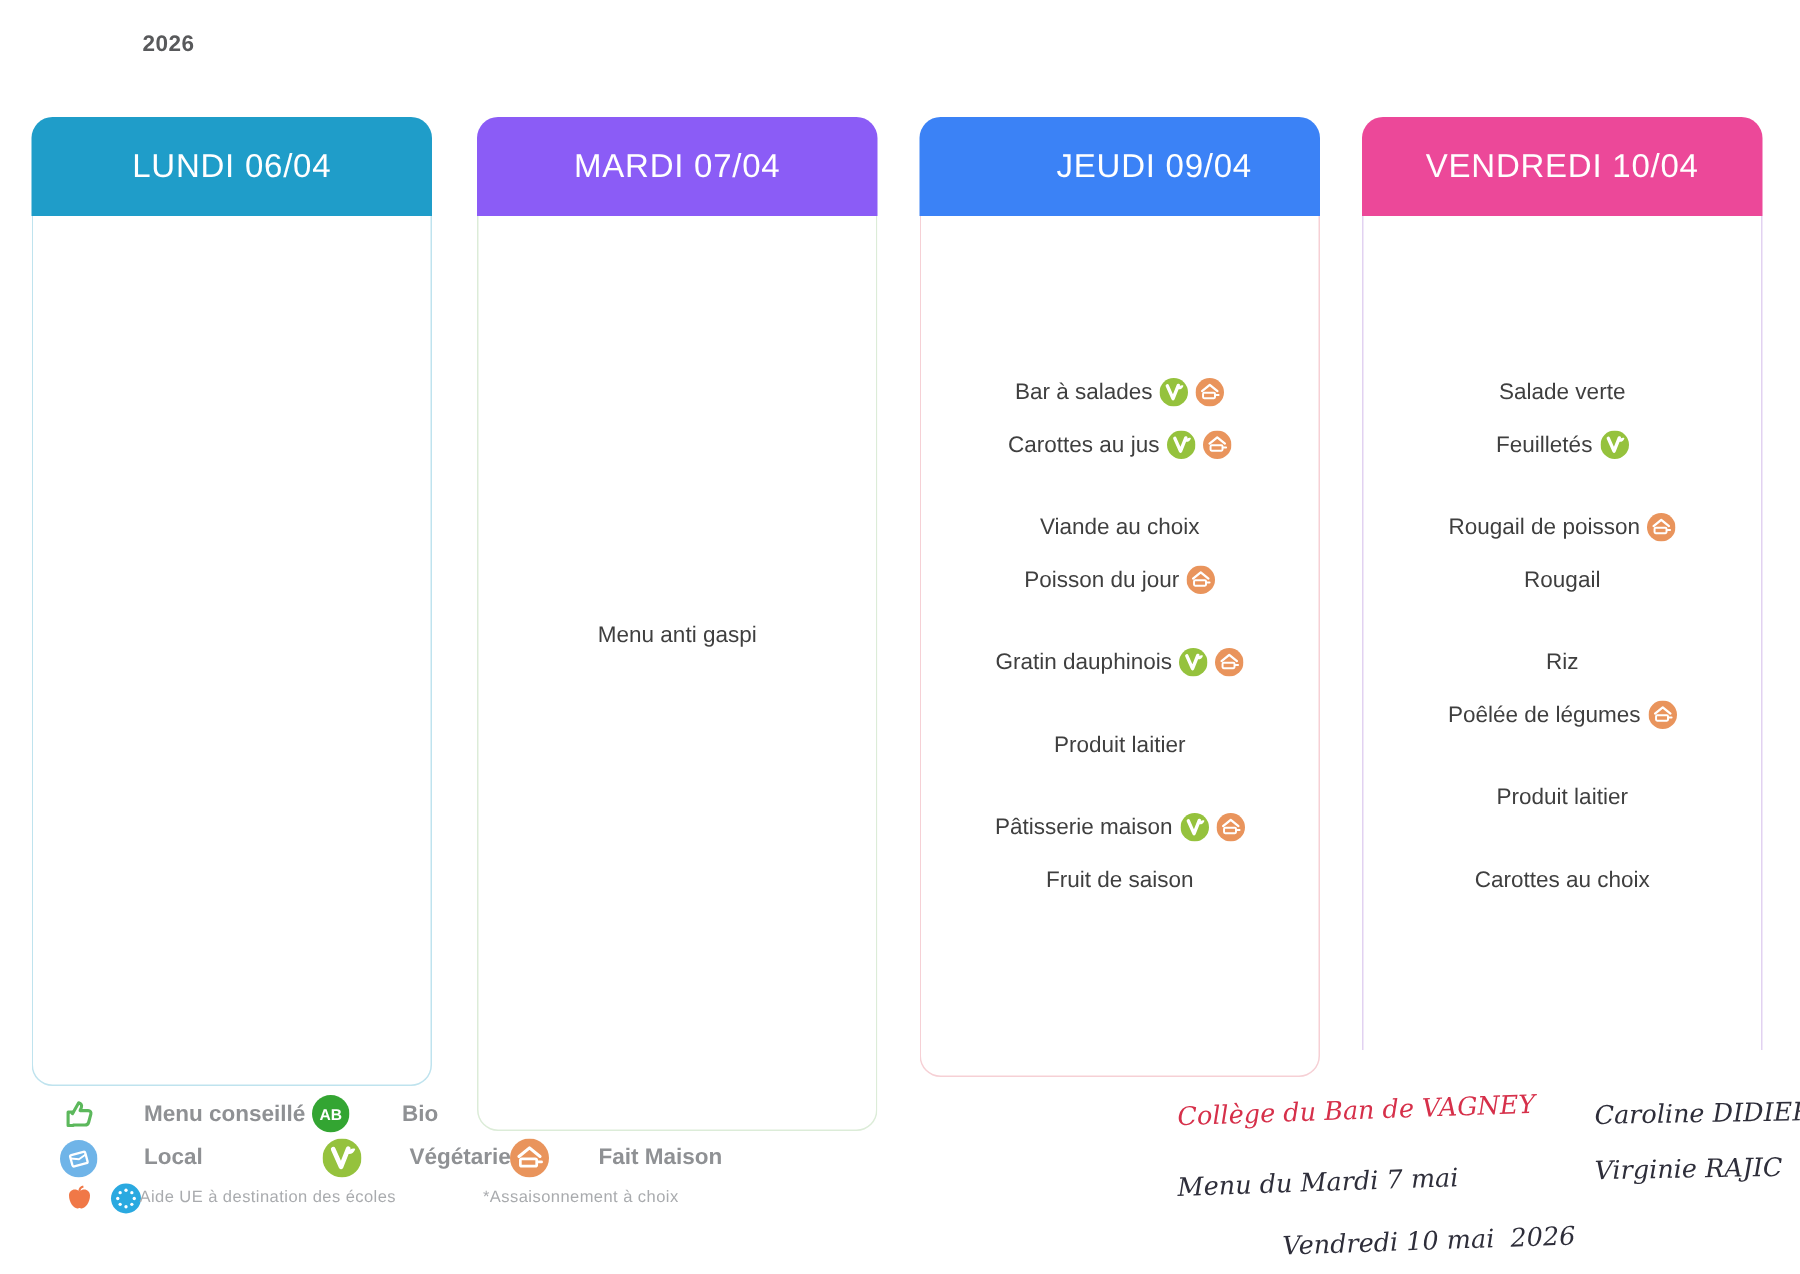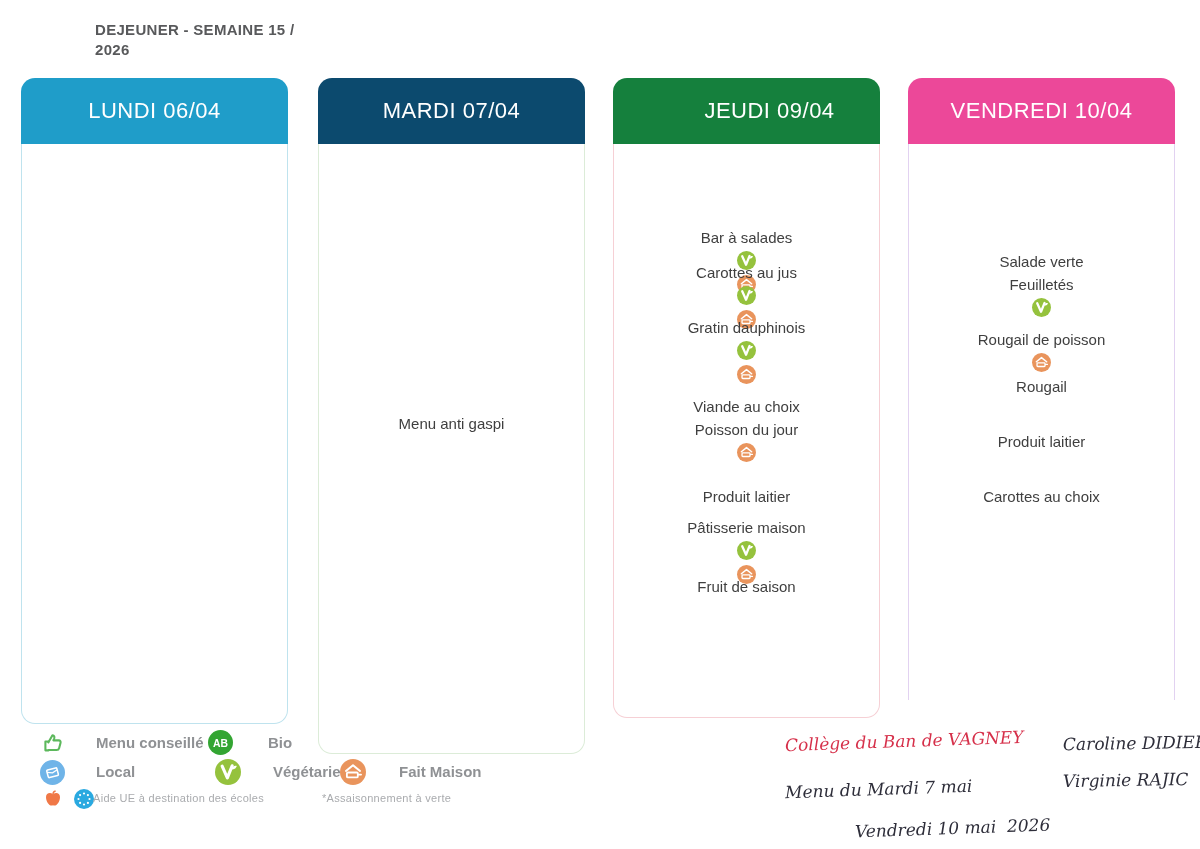--- a/index.html
+++ b/index.html
@@ -11,59 +11,58 @@
   .col-header{height:66px;border-radius:14px 14px 0 0;display:flex;align-items:center;justify-content:center;
               color:#ffffff;font-size:22px;letter-spacing:.5px;}
   .col-body{background:#fff;border:1px solid #ddd;border-top:none;border-radius:0 0 14px 14px;
             display:flex;flex-direction:column;align-items:center;}
   .body-lundi{height:579px;}
   .body-mardi{height:579px;justify-content:center;padding-bottom:30px;}
   .body-jeudi{height:573px;padding-top:100px;box-sizing:content-box;height:473px;}
   .body-vendredi{height:456px;padding-top:100px;border-bottom:none;border-radius:0;}
   .group{margin-bottom:20px;display:flex;flex-direction:column;align-items:center;}
   .item-row{display:flex;align-items:center;justify-content:center;gap:5px;
-            margin:7px 0;height:21px;font-size:15px;color:#3f3f3f;white-space:nowrap;flex-direction:column;}
+            margin:7px 0;height:21px;font-size:15px;color:#3f3f3f;white-space:nowrap;}
   .tag-icon{width:19px;height:19px;flex:0 0 auto;}
   
   .legend-label{position:absolute;font-size:15px;font-weight:bold;color:#8f9194;margin-left:44px;}
   .legend-small{position:absolute;font-size:11px;font-weight:normal;color:#a9abae;letter-spacing:.3px;}
   .legend-icon{position:absolute;margin-left:18px;}
   
   .hw{position:absolute;font-family:"DejaVu Serif",serif;font-style:italic;font-size:17px;
       color:#2e2e3a;white-space:pre;transform:rotate(-2deg);}
   .hw-red{color:#d6304a;}
 </style>
 </head>
 <body>
 
 <div class="sheet">
 
   <div class="page-title">
-    <div>DEJEUNER - SEMAINE 15 /</div>
     <div>2026</div>
   </div>
 
   <div class="col" style="left:21px">
     <div class="col-header" style="background: rgb(31, 157, 201);">LUNDI 06/04</div>
     <div class="col-body body-lundi" style="border-color: rgb(191, 227, 238);"></div>
   </div>
 
   <div class="col" style="left:318px">
-    <div class="col-header" style="background: #0c4a6e;">MARDI 07/04</div>
+    <div class="col-header" style="background: #8b5cf6;">MARDI 07/04</div>
     <div class="col-body body-mardi" style="border-color: rgb(220, 236, 216);">
         <div class="group">
           <div class="item-row">
             <span>Menu anti gaspi</span>
           </div>
         </div>
       </div>
   </div>
 
   <div class="col" style="left:613px">
-    <div class="col-header" style="background: #15803d; padding-left: 46px;">JEUDI 09/04</div>
+    <div class="col-header" style="background: #3b82f6; padding-left: 46px;">JEUDI 09/04</div>
     <div class="col-body body-jeudi" style="border-color: rgb(246, 208, 213);">
         <div class="group">
           <div class="item-row">
             <span>Bar à salades</span>
             <svg class="tag-icon" viewBox="0 0 20 20">
     <circle cx="10" cy="10" r="10" fill="#95c23d"></circle>
     <path d="M5.5 5.5 L9.5 14.5 L13.2 5.2" fill="none" stroke="#fff" stroke-width="2.4" stroke-linecap="round" stroke-linejoin="round"></path>
     <path d="M12.4 7.2 C13.8 5.4 15.6 4.8 16.8 5.4 C16.3 7.2 14.6 8.3 12.9 7.9 Z" fill="#fff"></path>
             </svg>
             <svg class="tag-icon" viewBox="0 0 20 20">
@@ -83,40 +82,40 @@
             <svg class="tag-icon" viewBox="0 0 20 20">
     <circle cx="10" cy="10" r="10" fill="#e9945c"></circle>
     <path d="M4.6 9.2 L10 4.8 L15.4 9.2" fill="none" stroke="#fff" stroke-width="1.6" stroke-linecap="round" stroke-linejoin="round"></path>
     <rect x="5.3" y="10.4" width="8.4" height="3.8" rx="0.8" fill="none" stroke="#fff" stroke-width="1.4"></rect>
     <line x1="14.2" y1="12" x2="16.2" y2="12" stroke="#fff" stroke-width="1.4" stroke-linecap="round"></line>
             </svg>
           </div>
         </div>
         <div class="group">
           <div class="item-row">
+            <span>Viande au choix</span>
+          </div>
+          <div class="item-row">
+            <span>Poisson du jour</span>
+            <svg class="tag-icon" viewBox="0 0 20 20">
+    <circle cx="10" cy="10" r="10" fill="#e9945c"></circle>
+    <path d="M4.6 9.2 L10 4.8 L15.4 9.2" fill="none" stroke="#fff" stroke-width="1.6" stroke-linecap="round" stroke-linejoin="round"></path>
+    <rect x="5.3" y="10.4" width="8.4" height="3.8" rx="0.8" fill="none" stroke="#fff" stroke-width="1.4"></rect>
+    <line x1="14.2" y1="12" x2="16.2" y2="12" stroke="#fff" stroke-width="1.4" stroke-linecap="round"></line>
+            </svg>
+          </div>
+        </div>
+        <div class="group">
+          <div class="item-row">
             <span>Gratin dauphinois</span>
             <svg class="tag-icon" viewBox="0 0 20 20">
     <circle cx="10" cy="10" r="10" fill="#95c23d"></circle>
     <path d="M5.5 5.5 L9.5 14.5 L13.2 5.2" fill="none" stroke="#fff" stroke-width="2.4" stroke-linecap="round" stroke-linejoin="round"></path>
     <path d="M12.4 7.2 C13.8 5.4 15.6 4.8 16.8 5.4 C16.3 7.2 14.6 8.3 12.9 7.9 Z" fill="#fff"></path>
             </svg>
-            <svg class="tag-icon" viewBox="0 0 20 20">
-    <circle cx="10" cy="10" r="10" fill="#e9945c"></circle>
-    <path d="M4.6 9.2 L10 4.8 L15.4 9.2" fill="none" stroke="#fff" stroke-width="1.6" stroke-linecap="round" stroke-linejoin="round"></path>
-    <rect x="5.3" y="10.4" width="8.4" height="3.8" rx="0.8" fill="none" stroke="#fff" stroke-width="1.4"></rect>
-    <line x1="14.2" y1="12" x2="16.2" y2="12" stroke="#fff" stroke-width="1.4" stroke-linecap="round"></line>
-            </svg>
-          </div>
-        </div>
-        <div class="group">
-          <div class="item-row">
-            <span>Viande au choix</span>
-          </div>
-          <div class="item-row">
-            <span>Poisson du jour</span>
             <svg class="tag-icon" viewBox="0 0 20 20">
     <circle cx="10" cy="10" r="10" fill="#e9945c"></circle>
     <path d="M4.6 9.2 L10 4.8 L15.4 9.2" fill="none" stroke="#fff" stroke-width="1.6" stroke-linecap="round" stroke-linejoin="round"></path>
     <rect x="5.3" y="10.4" width="8.4" height="3.8" rx="0.8" fill="none" stroke="#fff" stroke-width="1.4"></rect>
     <line x1="14.2" y1="12" x2="16.2" y2="12" stroke="#fff" stroke-width="1.4" stroke-linecap="round"></line>
             </svg>
           </div>
         </div>
         <div class="group">
           <div class="item-row">
@@ -166,20 +165,34 @@
             <span>Rougail de poisson</span>
             <svg class="tag-icon" viewBox="0 0 20 20">
     <circle cx="10" cy="10" r="10" fill="#e9945c"></circle>
     <path d="M4.6 9.2 L10 4.8 L15.4 9.2" fill="none" stroke="#fff" stroke-width="1.6" stroke-linecap="round" stroke-linejoin="round"></path>
     <rect x="5.3" y="10.4" width="8.4" height="3.8" rx="0.8" fill="none" stroke="#fff" stroke-width="1.4"></rect>
     <line x1="14.2" y1="12" x2="16.2" y2="12" stroke="#fff" stroke-width="1.4" stroke-linecap="round"></line>
             </svg>
           </div>
           <div class="item-row">
             <span>Rougail</span>
+          </div>
+        </div>
+        <div class="group">
+          <div class="item-row">
+            <span>Riz</span>
+          </div>
+          <div class="item-row">
+            <span>Poêlée de légumes</span>
+            <svg class="tag-icon" viewBox="0 0 20 20">
+    <circle cx="10" cy="10" r="10" fill="#e9945c"></circle>
+    <path d="M4.6 9.2 L10 4.8 L15.4 9.2" fill="none" stroke="#fff" stroke-width="1.6" stroke-linecap="round" stroke-linejoin="round"></path>
+    <rect x="5.3" y="10.4" width="8.4" height="3.8" rx="0.8" fill="none" stroke="#fff" stroke-width="1.4"></rect>
+    <line x1="14.2" y1="12" x2="16.2" y2="12" stroke="#fff" stroke-width="1.4" stroke-linecap="round"></line>
+            </svg>
           </div>
         </div>
         <div class="group">
           <div class="item-row">
             <span>Produit laitier</span>
           </div>
         </div>
         <div class="group">
           <div class="item-row">
             <span>Carottes au choix</span>
@@ -244,21 +257,21 @@
         <circle cx="14.9" cy="14.9" r="1.1" fill="#fff"></circle>
       <circle cx="11" cy="16.5" r="1.1" fill="#fff"></circle>
         <circle cx="7.1" cy="14.9" r="1.1" fill="#fff"></circle>
       <circle cx="5.5" cy="11" r="1.1" fill="#fff"></circle>
         <circle cx="7.1" cy="7.1" r="1.1" fill="#fff"></circle>
       <circle cx="11" cy="5.5" r="1.1" fill="#fff"></circle>
         <circle cx="14.9" cy="7.1" r="1.1" fill="#fff"></circle>
     </svg>
   </span>
   <span class="legend-small" style="left:93px;top:792px">Aide UE à destination des écoles</span>
-  <span class="legend-small" style="left:322px;top:792px">*Assaisonnement à verte</span>
+  <span class="legend-small" style="left:322px;top:792px">*Assaisonnement à choix</span>
 
   <span class="hw hw-red" style="left:785px;top:731px">Collège du Ban de VAGNEY</span>
   <span class="hw" style="left:1063px;top:733px;transform:rotate(-1deg)">Caroline DIDIER</span>
   <span class="hw" style="left:785px;top:779px">Menu du Mardi 7 mai</span>
   <span class="hw" style="left:1063px;top:770px;transform:rotate(-1deg)">Virginie RAJIC</span>
   <span class="hw" style="left:855px;top:818px">Vendredi 10 mai  2026</span>
 
 </div>
 
 </body></html>

